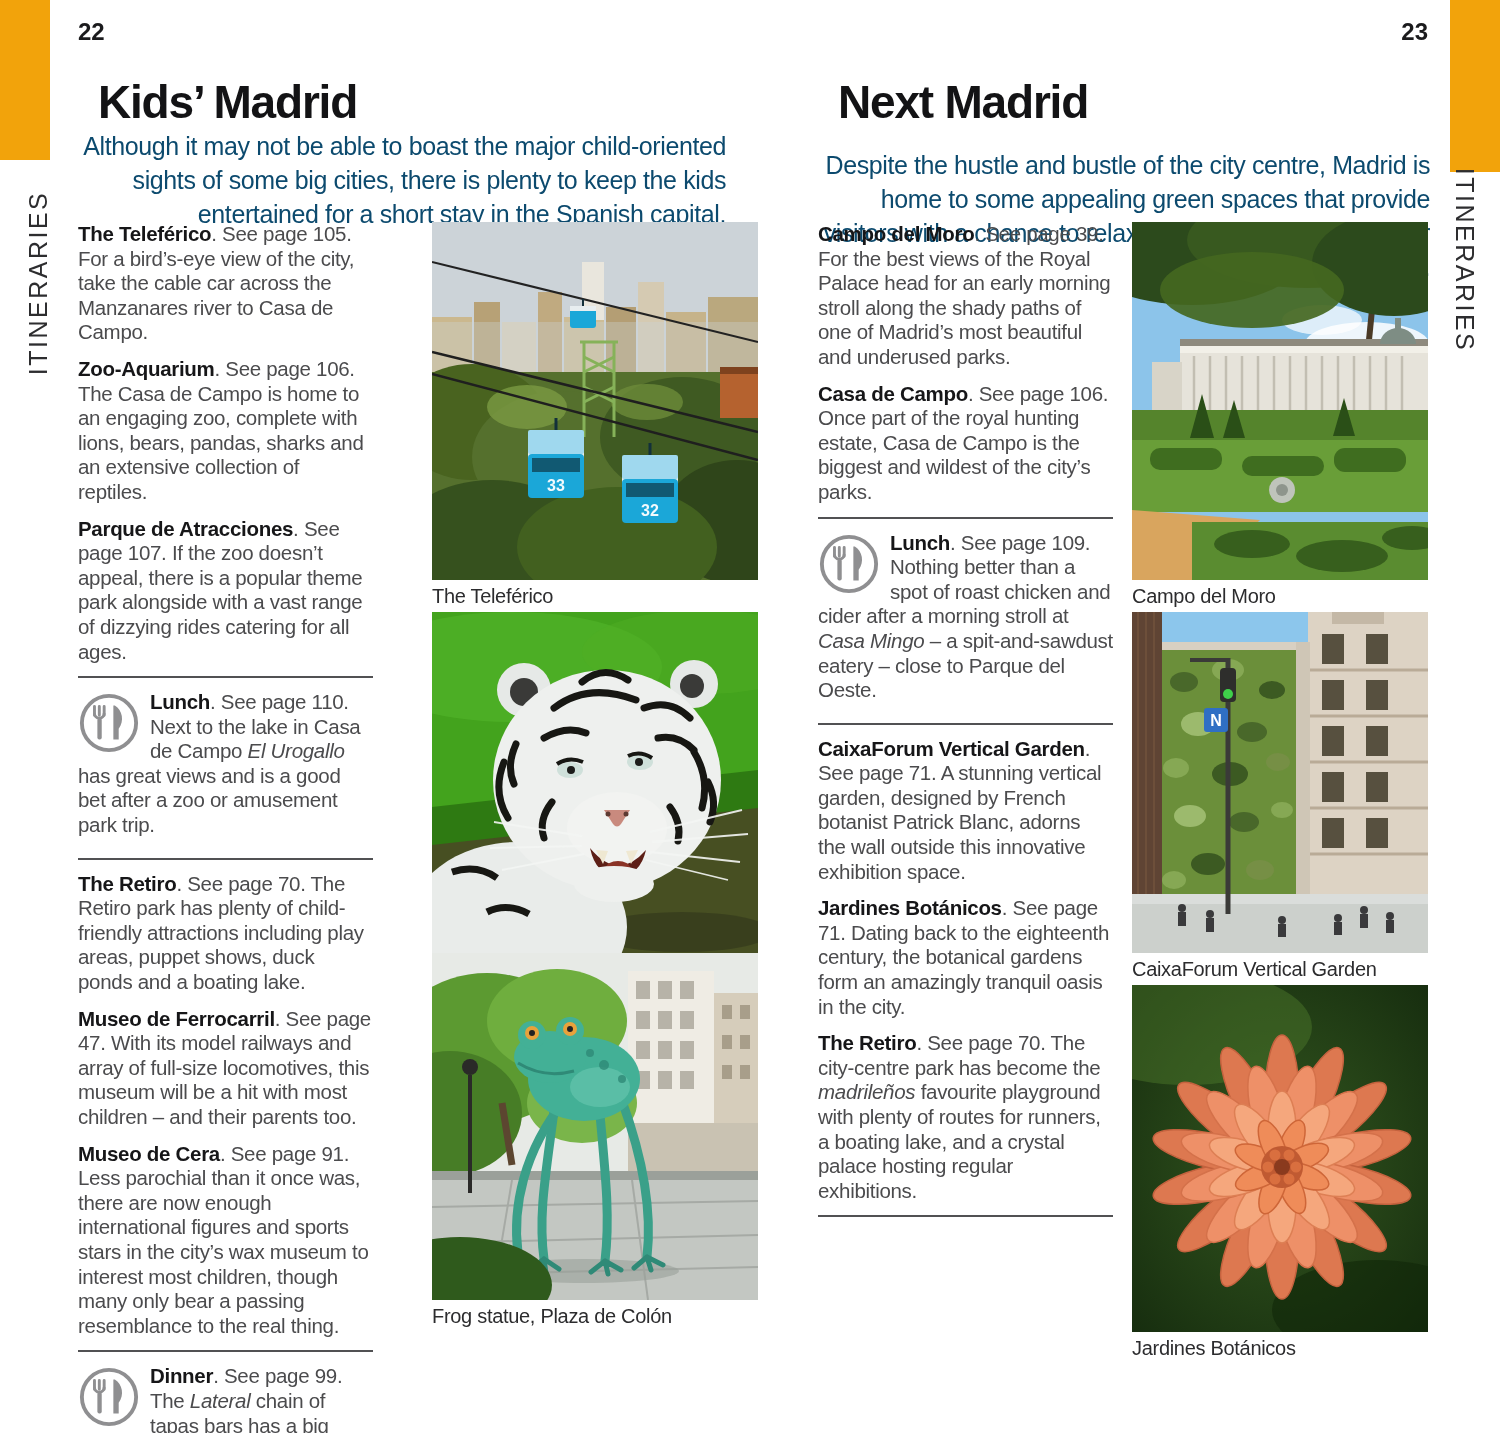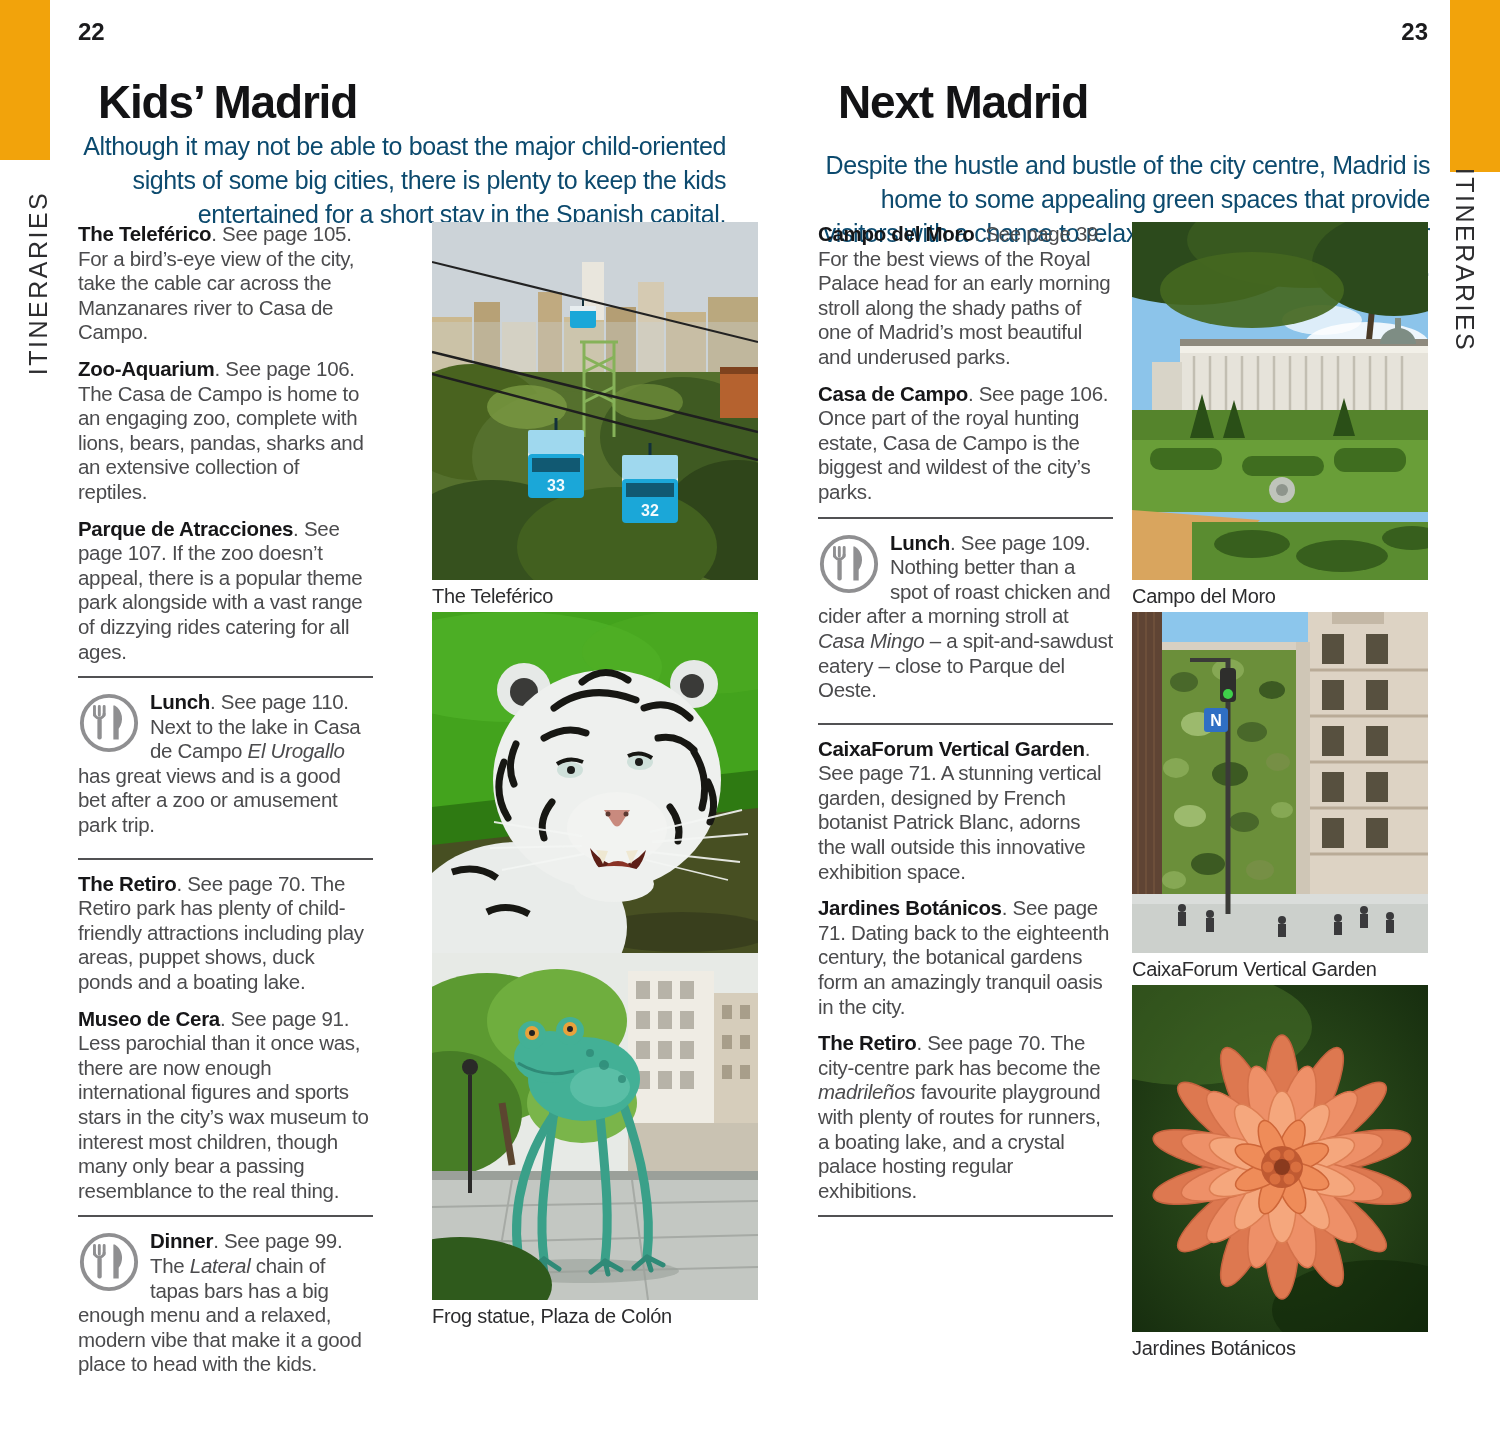--- a/index.html
+++ b/index.html
@@ -93,20 +93,21 @@
             <path d="M17 22 a5 5 0 0 0 10 0" fill="none" stroke="#8f8f91" stroke-width="3"></path>
             <rect x="20" y="27" width="4.5" height="22" rx="2" fill="#8f8f91"></rect>
             <path d="M38 14 c8 5 10 16 4 24 l0 11 h-5.5 l0 -35 z" fill="#8f8f91"></path>
           </svg>
       </span>
       <p class="entry"><b>Lunch</b><span>. See page 110. Next to the lake in Casa de Campo </span><i>El Urogallo</i><span> has great views and is a good bet after a zoo or amusement park trip.</span></p>
     </div>
     <hr class="rule">
 
     <p class="entry"><b>The Retiro</b><span>. See page 70. The Retiro park has plenty of child-friendly attractions including play areas, puppet shows, duck ponds and a boating lake.</span></p>
+    <p class="entry"><b>Museo de Ferrocarril</b><span>. See page 47. With its model railways and array of full-size locomotives, this museum will be a hit with most children – and their parents too.</span></p>
     <p class="entry"><b>Museo de Cera</b><span>. See page 91. Less parochial than it once was, there are now enough international figures and sports stars in the city’s wax museum to interest most children, though many only bear a passing resemblance to the real thing.</span></p>
 
     <hr class="rule">
     <div class="meal">
       <span class="micon">
         <svg class="cutlery" viewBox="0 0 64 64">
             <circle cx="32" cy="32" r="28" fill="none" stroke="#8f8f91" stroke-width="4"></circle>
             <path d="M22 15 v9 M27 15 v9 M17 15 v9" stroke="#8f8f91" stroke-width="3" fill="none" stroke-linecap="round"></path>
             <path d="M17 22 a5 5 0 0 0 10 0" fill="none" stroke="#8f8f91" stroke-width="3"></path>
             <rect x="20" y="27" width="4.5" height="22" rx="2" fill="#8f8f91"></rect>

